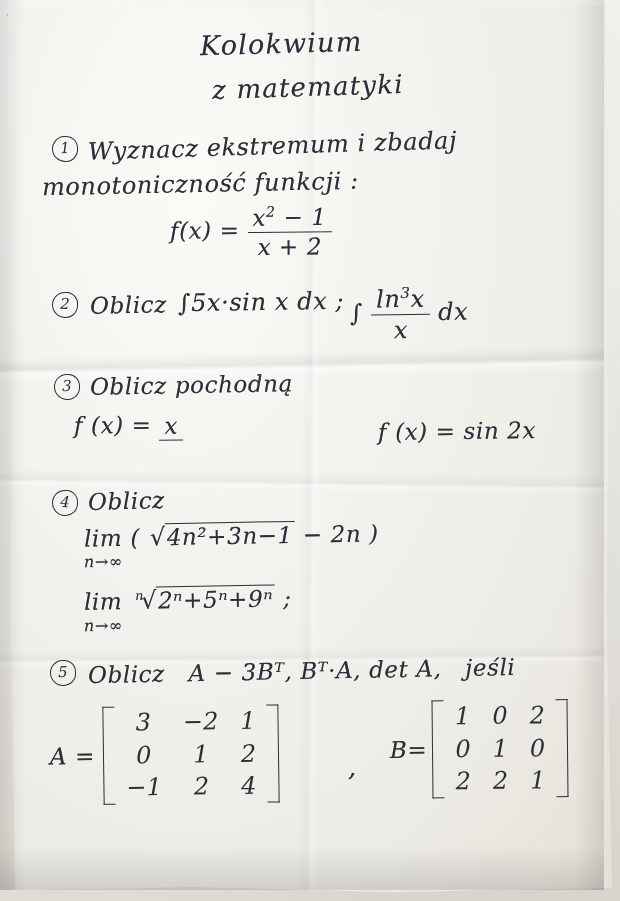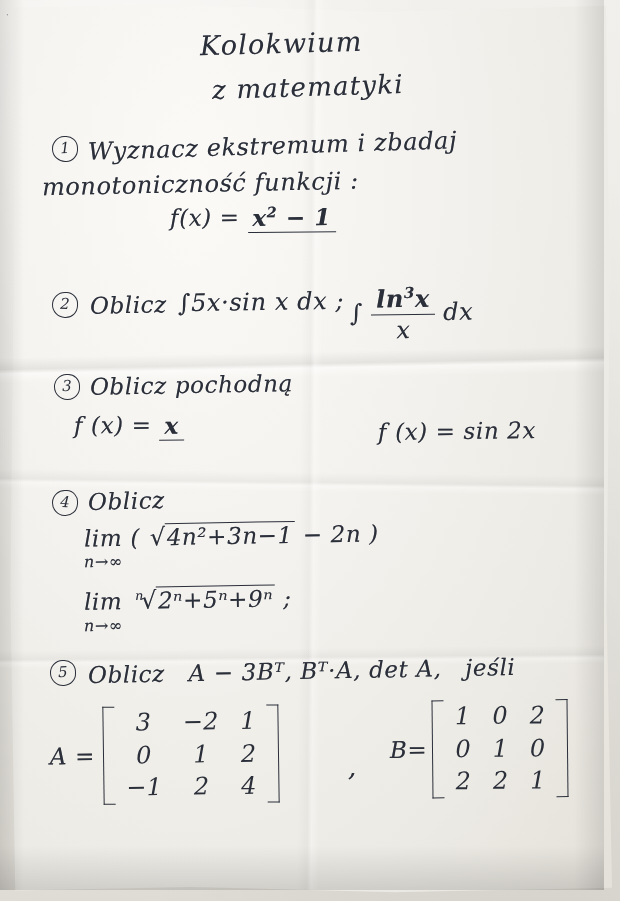--- a/index.html
+++ b/index.html
@@ -108,21 +108,21 @@
 
   .q1-line1 { left: 88px; top: 132px; font-size: 24px; transform: rotate(-1.8deg); }
   .q1-line2 { left: 42px;  top: 170px; font-size: 24px; transform: rotate(-1.2deg); }
 
   .frac {
     display: inline-block;
     text-align: center;
     vertical-align: middle;
     font-style: italic;
   }
-  .frac .top { display: block; padding: 0 5px; font-weight: bold; }
+  .frac .top { display: block; padding: 0 5px; }
   .frac .bar { display: block; border-top: 1.6px solid #2a2f3a; margin: 1px 0 1px; }
   .frac .bot { display: block; padding: 0 5px; }
   sup.e { font-size: 0.62em; vertical-align: super; font-style: italic; }
 
   .q1-eq { left: 170px; top: 204px; font-size: 23px; transform: rotate(-0.6deg); }
 
   .q2-text { left: 90px; top: 292px; font-size: 23px; transform: rotate(-1.2deg); }
   .q2-int1 { left: 178px; top: 288px; font-size: 24px; transform: rotate(-0.8deg); }
   .q2-int2 { left: 350px; top: 284px; font-size: 24px; transform: rotate(-0.8deg); }
 
@@ -213,20 +213,21 @@
   <div class="hw title2">z matematyki</div>
 
   <div class="num-circle" style="left:52px; top:136px; transform:rotate(-3deg);">1</div>
   <div class="hw q1-line1">Wyznacz ekstremum i zbadaj</div>
   <div class="hw q1-line2">monotoniczność funkcji :</div>
   <div class="hw q1-eq">
     <span>f(x) =</span>
     <span class="frac">
       <span class="top"><span>x</span><sup class="e">2</sup> <span>− 1</span></span>
       <span class="bar"></span>
+      <span class="bot">x + 2</span>
     </span>
   </div>
 
   <div class="num-circle" style="left:52px; top:292px; transform:rotate(2deg);">2</div>
   <div class="hw q2-text">Oblicz</div>
   <div class="hw q2-int1">∫5x·sin x dx ;</div>
   <div class="hw q2-int2">
     <span>∫</span>
     <span class="frac">
       <span class="top"><span>ln</span><sup class="e">3</sup><span>x</span></span>

